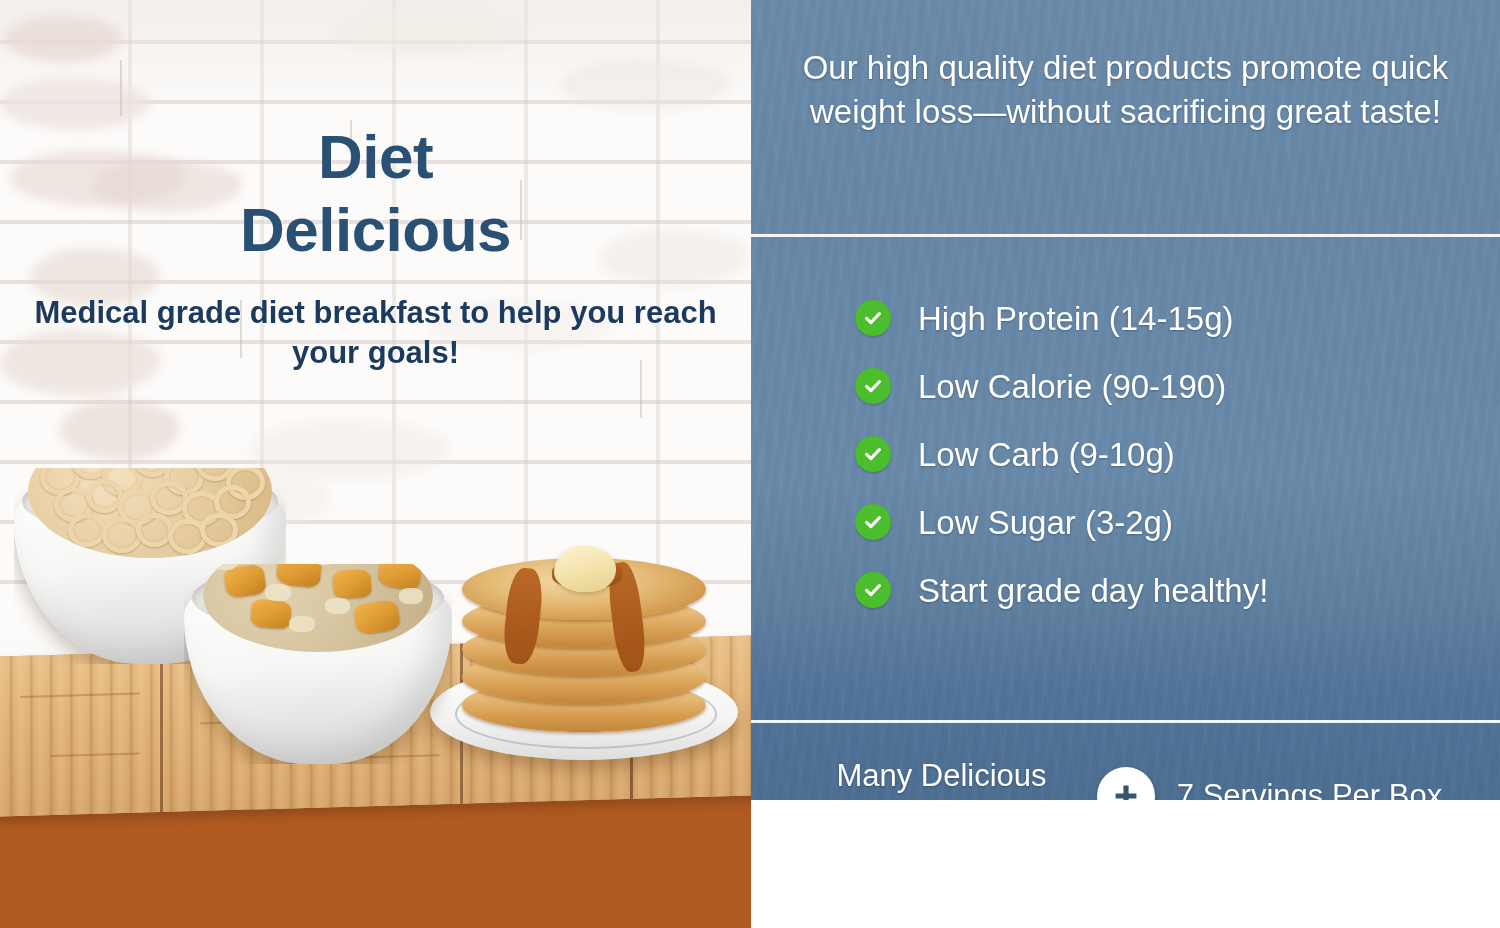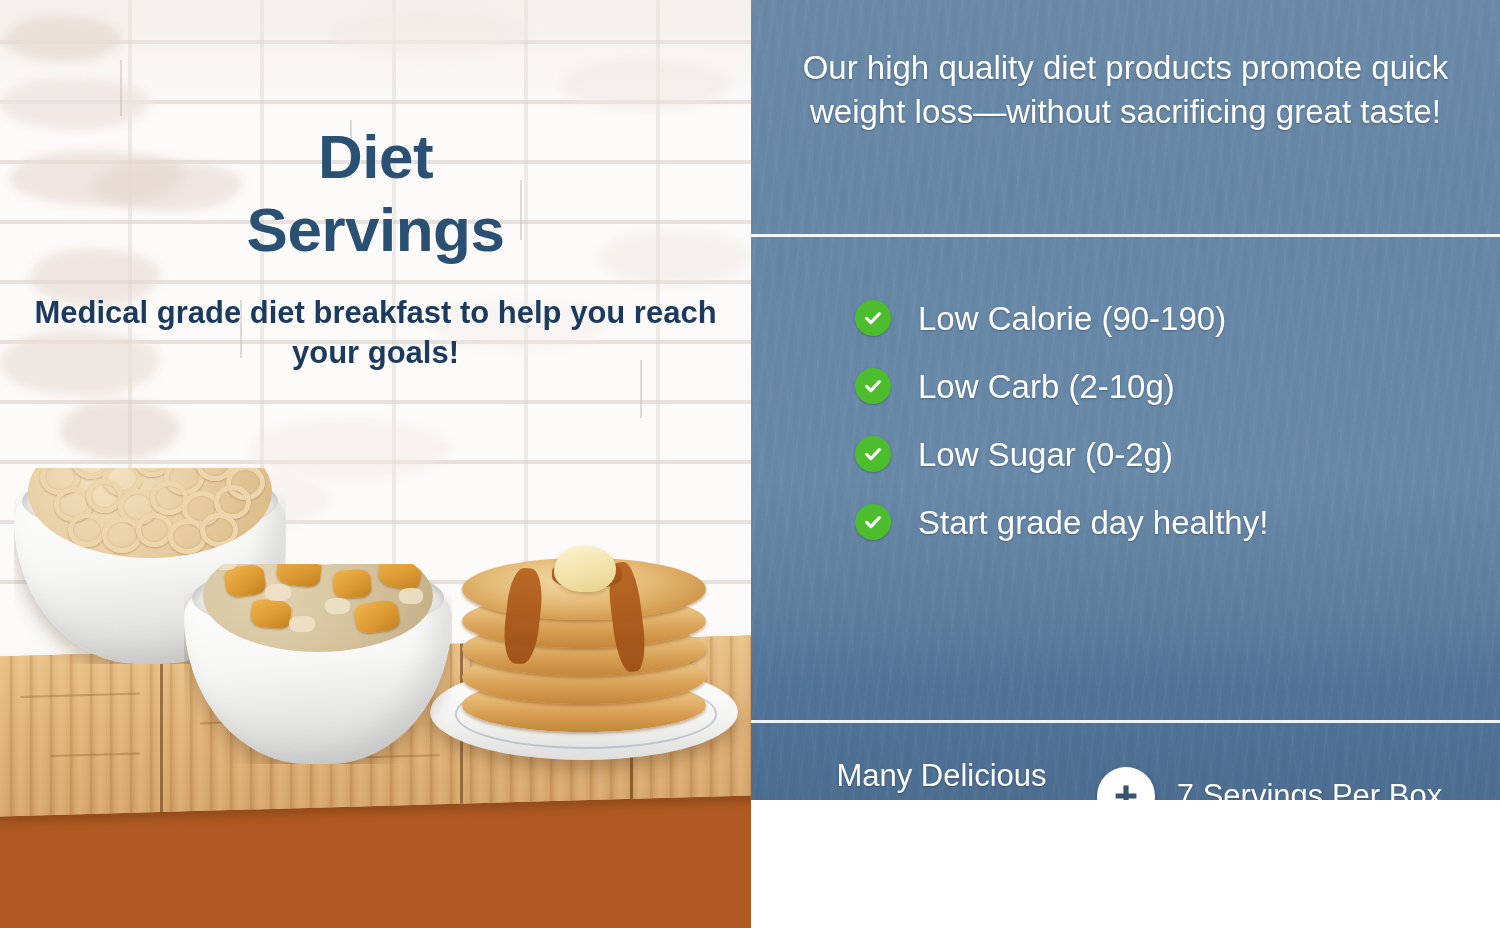--- a/index.html
+++ b/index.html
@@ -473,21 +473,21 @@
       <div class="brick-blotch bb12"></div>
       <div class="brick-blotch bb13"></div>
       <div class="brick-crack bc1"></div>
       <div class="brick-crack bc2"></div>
       <div class="brick-crack bc3"></div>
       <div class="brick-crack bc4"></div>
       <div class="brick-crack bc5"></div>
     </div>
 
     <div class="title-block">
-      <h1 class="main-title"><span>Diet</span><br><span>Servings</span></h1>
+      <h1 class="main-title"><span>Diet</span><br><span>Delicious</span></h1>
     </div>
 
     <p class="subtitle">Medical grade diet breakfast to help you reach your goals!</p>
 
     <div class="table-dark"></div>
 
     <div class="cutting-board">
       <div class="board-seam bs1"></div>
       <div class="board-seam bs2"></div>
       <div class="board-seam bs3"></div>
@@ -570,37 +570,45 @@
 
     <div class="panel-divider" id="divider-top"></div>
 
     <ul class="benefits">
       <li class="benefit-row">
         <span class="check-icon">
           <svg width="22" height="22" viewBox="0 0 22 22" aria-hidden="true">
               <path d="M4.6 11.4 L8.9 15.6 L17.4 6.6" fill="none" stroke="#ffffff" stroke-width="3.1" stroke-linecap="round" stroke-linejoin="round"></path>
             </svg>
         </span>
+        <span class="benefit-label">High Protein (14-15g)</span>
+      </li>
+      <li class="benefit-row">
+        <span class="check-icon">
+          <svg width="22" height="22" viewBox="0 0 22 22" aria-hidden="true">
+              <path d="M4.6 11.4 L8.9 15.6 L17.4 6.6" fill="none" stroke="#ffffff" stroke-width="3.1" stroke-linecap="round" stroke-linejoin="round"></path>
+            </svg>
+        </span>
         <span class="benefit-label">Low Calorie (90-190)</span>
       </li>
       <li class="benefit-row">
         <span class="check-icon">
           <svg width="22" height="22" viewBox="0 0 22 22" aria-hidden="true">
               <path d="M4.6 11.4 L8.9 15.6 L17.4 6.6" fill="none" stroke="#ffffff" stroke-width="3.1" stroke-linecap="round" stroke-linejoin="round"></path>
             </svg>
         </span>
-        <span class="benefit-label">Low Carb (2-10g)</span>
+        <span class="benefit-label">Low Carb (9-10g)</span>
       </li>
       <li class="benefit-row">
         <span class="check-icon">
           <svg width="22" height="22" viewBox="0 0 22 22" aria-hidden="true">
               <path d="M4.6 11.4 L8.9 15.6 L17.4 6.6" fill="none" stroke="#ffffff" stroke-width="3.1" stroke-linecap="round" stroke-linejoin="round"></path>
             </svg>
         </span>
-        <span class="benefit-label">Low Sugar (0-2g)</span>
+        <span class="benefit-label">Low Sugar (3-2g)</span>
       </li>
       <li class="benefit-row">
         <span class="check-icon">
           <svg width="22" height="22" viewBox="0 0 22 22" aria-hidden="true">
               <path d="M4.6 11.4 L8.9 15.6 L17.4 6.6" fill="none" stroke="#ffffff" stroke-width="3.1" stroke-linecap="round" stroke-linejoin="round"></path>
             </svg>
         </span>
         <span class="benefit-label">Start grade day healthy!</span>
       </li>
     </ul>

